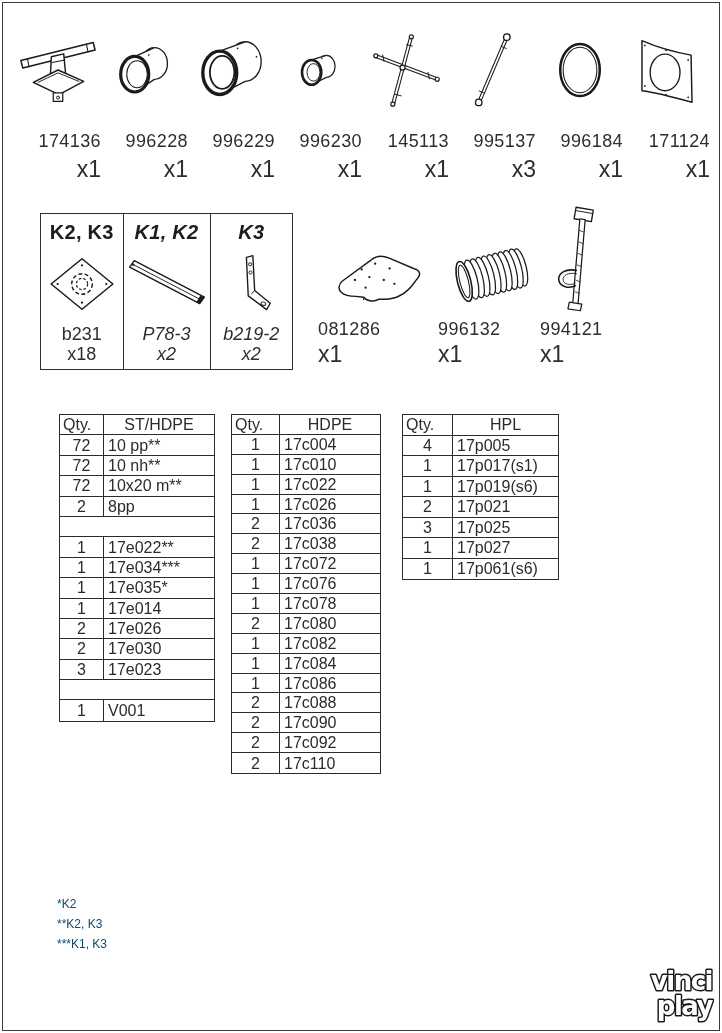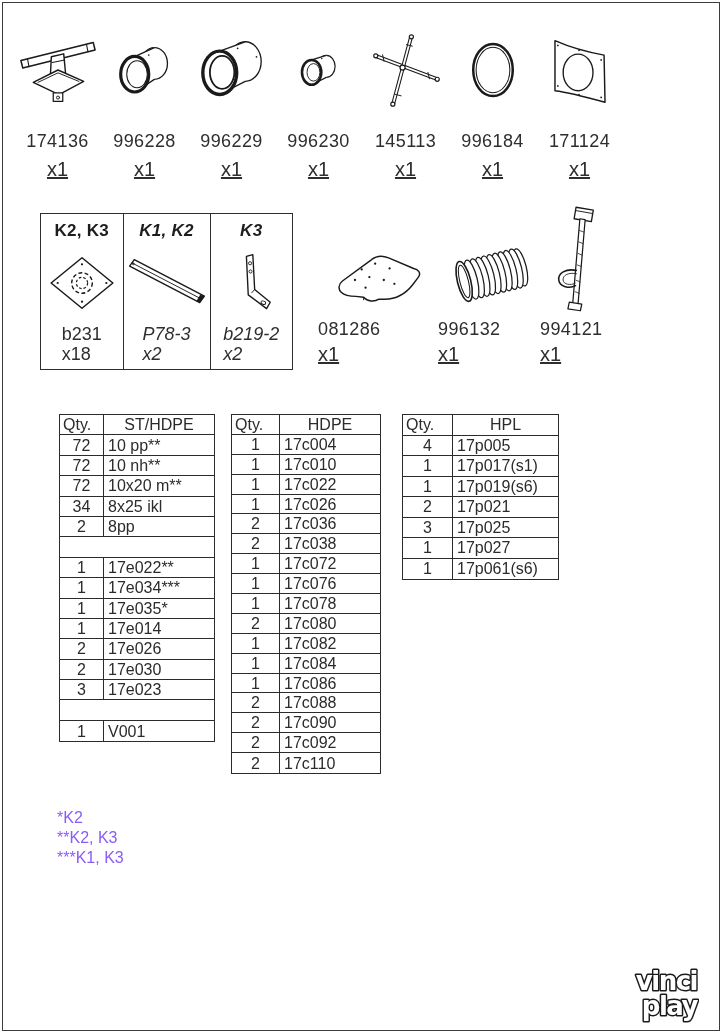--- a/index.html
+++ b/index.html
@@ -7,32 +7,32 @@
     position:relative; width:722px; height:1033px; background:#ffffff;
     font-family:"Liberation Sans", sans-serif; color:#2b2b2b; overflow:hidden;
     margin:0 auto;
   }
   .frame { position:absolute; inset:2px; border:1.5px solid #3c3c3c; pointer-events:none; }
 
   
   .parts-row1 { position:absolute; left:14px; top:16px; width:696px; display:flex; }
   .part-cell { width:87px; height:164px; position:relative; }
   .icon-box { height:108px; display:flex; align-items:center; justify-content:center; }
-  .labels { position:absolute; bottom:0; left:0; right:0; text-align:center; }
+  .labels { position:absolute; bottom:0; left:0; right:0; text-align:right; }
   .p-id  { font-size:18px; letter-spacing:0.4px; line-height:22px; color:#2e2e2e; }
-  .p-qty { font-size:20px; line-height:22px; margin-top:6px; color:#2e2e2e;text-decoration:underline; }
+  .p-qty { font-size:23px; line-height:22px; margin-top:6px; color:#2e2e2e; }
 
   
   .variant-box { position:absolute; left:40px; top:213px; width:253px; height:157px;
     border:1.6px solid #2e2e2e; display:flex; box-sizing:border-box; }
   .v-cell { flex:1; display:flex; flex-direction:column; align-items:center; }
   .v-cell + .v-cell { border-left:1.6px solid #2e2e2e;font-style:italic; }
-  .v-head { font-weight:bold; font-size:17px; margin-top:7px; letter-spacing:0.3px; color:#1d1d1d; }
+  .v-head { font-weight:bold; font-size:20px; margin-top:7px; letter-spacing:0.3px; color:#1d1d1d; }
   .v-icon { flex:1; display:flex; align-items:center; justify-content:center; }
-  .v-labels { text-align:left; margin-bottom:5px; }
+  .v-labels { text-align:center; margin-bottom:5px; }
   .v-id, .v-qty { font-size:18px; line-height:20px; color:#2e2e2e; }
 
   
   .part2-cell { position:absolute; top:213px; height:152px; }
   .part2-cell.pos-1 { left:318px; width:122px; }
   .part2-cell.pos-2 { left:438px; width:104px; }
   .part2-cell.pos-3 { left:540px; width:74px; }
   .icon-box2 { position:absolute; bottom:50px; left:0; right:0; display:flex;
     justify-content:center; align-items:flex-end; }
   .labels2 { position:absolute; bottom:0; left:0; right:0; text-align:left; }
@@ -50,24 +50,24 @@
   .trow:last-child { border-bottom:none; }
   .tq { box-sizing:border-box; border-right:1.6px solid #2b2b2b; display:flex;
     align-items:center; justify-content:center; }
   .t1 .tq { width:44px; } .t2 .tq { width:48px; } .t3 .tq { width:50px; }
   .tc { flex:1; padding-left:4px; display:flex; align-items:center; white-space:nowrap; }
   .trow.head .tq { justify-content:flex-start; padding-left:3px; }
   .trow.head .tc { justify-content:center; padding-left:0; }
   .trow.spacer { }
 
   
-  .footnotes { position:absolute; left:57px; top:808px; font-size:16px; line-height:20px; color:#8b5cf6; }
+  .footnotes { position:absolute; left:57px; top:894px; font-size:12px; line-height:20px; color:#0c4a6e; }
 
   
-  .logo { position:absolute; right:23px; bottom:10px; }
+  .logo { position:absolute; right:8px; bottom:10px; }
   svg { display:block; }
 </style>
 </head>
 <body>
 
 <div class="page">
   <div class="frame"></div>
 
   <div class="parts-row1">
       <div class="part-cell">
@@ -182,20 +182,40 @@
           </div>
         </div>
         <div class="labels">
           <div class="p-id">145113</div>
           <div class="p-qty">x1</div>
         </div>
       </div>
       <div class="part-cell">
         <div class="icon-box">
           <div class="icon-holder">
+            <svg width="46" height="80" viewBox="0 0 48 84">
+ <g stroke-linecap="round">
+  <line x1="37" y1="11" x2="11" y2="72" stroke="#1a1a1a" stroke-width="4"></line>
+  <line x1="37" y1="11" x2="11" y2="72" stroke="#fff" stroke-width="1.8"></line>
+  <circle cx="38.5" cy="7.5" r="3.4" fill="#fff" stroke="#1a1a1a" stroke-width="1.4"></circle>
+  <circle cx="9" cy="76" r="3.4" fill="#fff" stroke="#1a1a1a" stroke-width="1.4"></circle>
+  <line x1="32.5" y1="17" x2="38" y2="19.5" stroke="#1a1a1a" stroke-width="1"></line>
+  <line x1="9.5" y1="64" x2="15" y2="66.5" stroke="#1a1a1a" stroke-width="1"></line>
+ </g>
+            </svg>
+          </div>
+        </div>
+        <div class="labels">
+          <div class="p-id">995137</div>
+          <div class="p-qty">x3</div>
+        </div>
+      </div>
+      <div class="part-cell">
+        <div class="icon-box">
+          <div class="icon-holder">
             <svg width="54" height="64" viewBox="0 0 56 66">
  <ellipse cx="28" cy="33" rx="20.5" ry="27" fill="none" stroke="#1a1a1a" stroke-width="2.6"></ellipse>
  <ellipse cx="28" cy="33" rx="17.5" ry="23.5" fill="none" stroke="#1a1a1a" stroke-width="1.1"></ellipse>
  </svg>
           </div>
         </div>
         <div class="labels">
           <div class="p-id">996184</div>
           <div class="p-qty">x1</div>
         </div>
@@ -295,24 +315,20 @@
         <div class="tq">72</div>
         <div class="tc">10 pp**</div>
       </div>
       <div class="trow">
         <div class="tq">72</div>
         <div class="tc">10 nh**</div>
       </div>
       <div class="trow">
         <div class="tq">72</div>
         <div class="tc">10x20 m**</div>
-      </div>
-      <div class="trow">
-        <div class="tq">34</div>
-        <div class="tc">8x25 ikl</div>
       </div>
       <div class="trow">
         <div class="tq">2</div>
         <div class="tc">8pp</div>
       </div>
       <div class="trow spacer"></div>
       <div class="trow">
         <div class="tq">1</div>
         <div class="tc">17e022**</div>
       </div>

